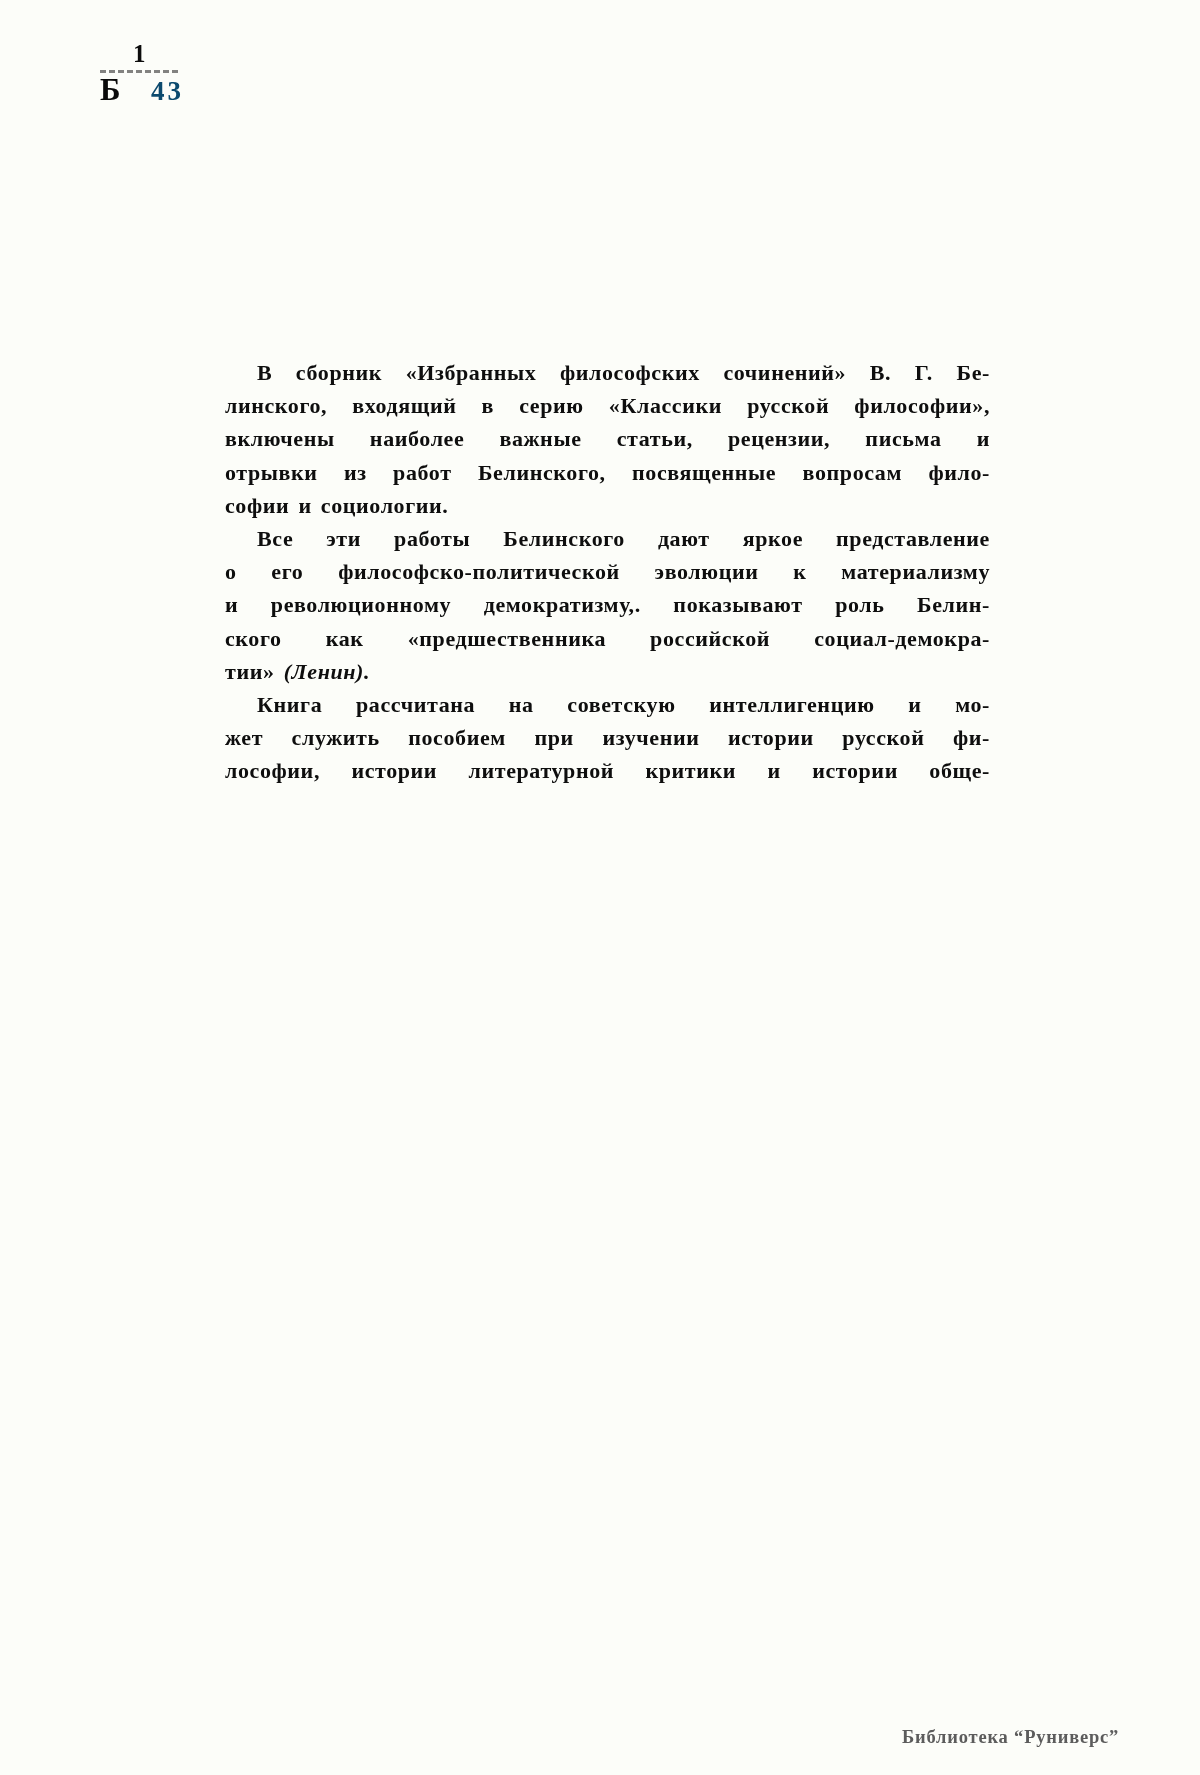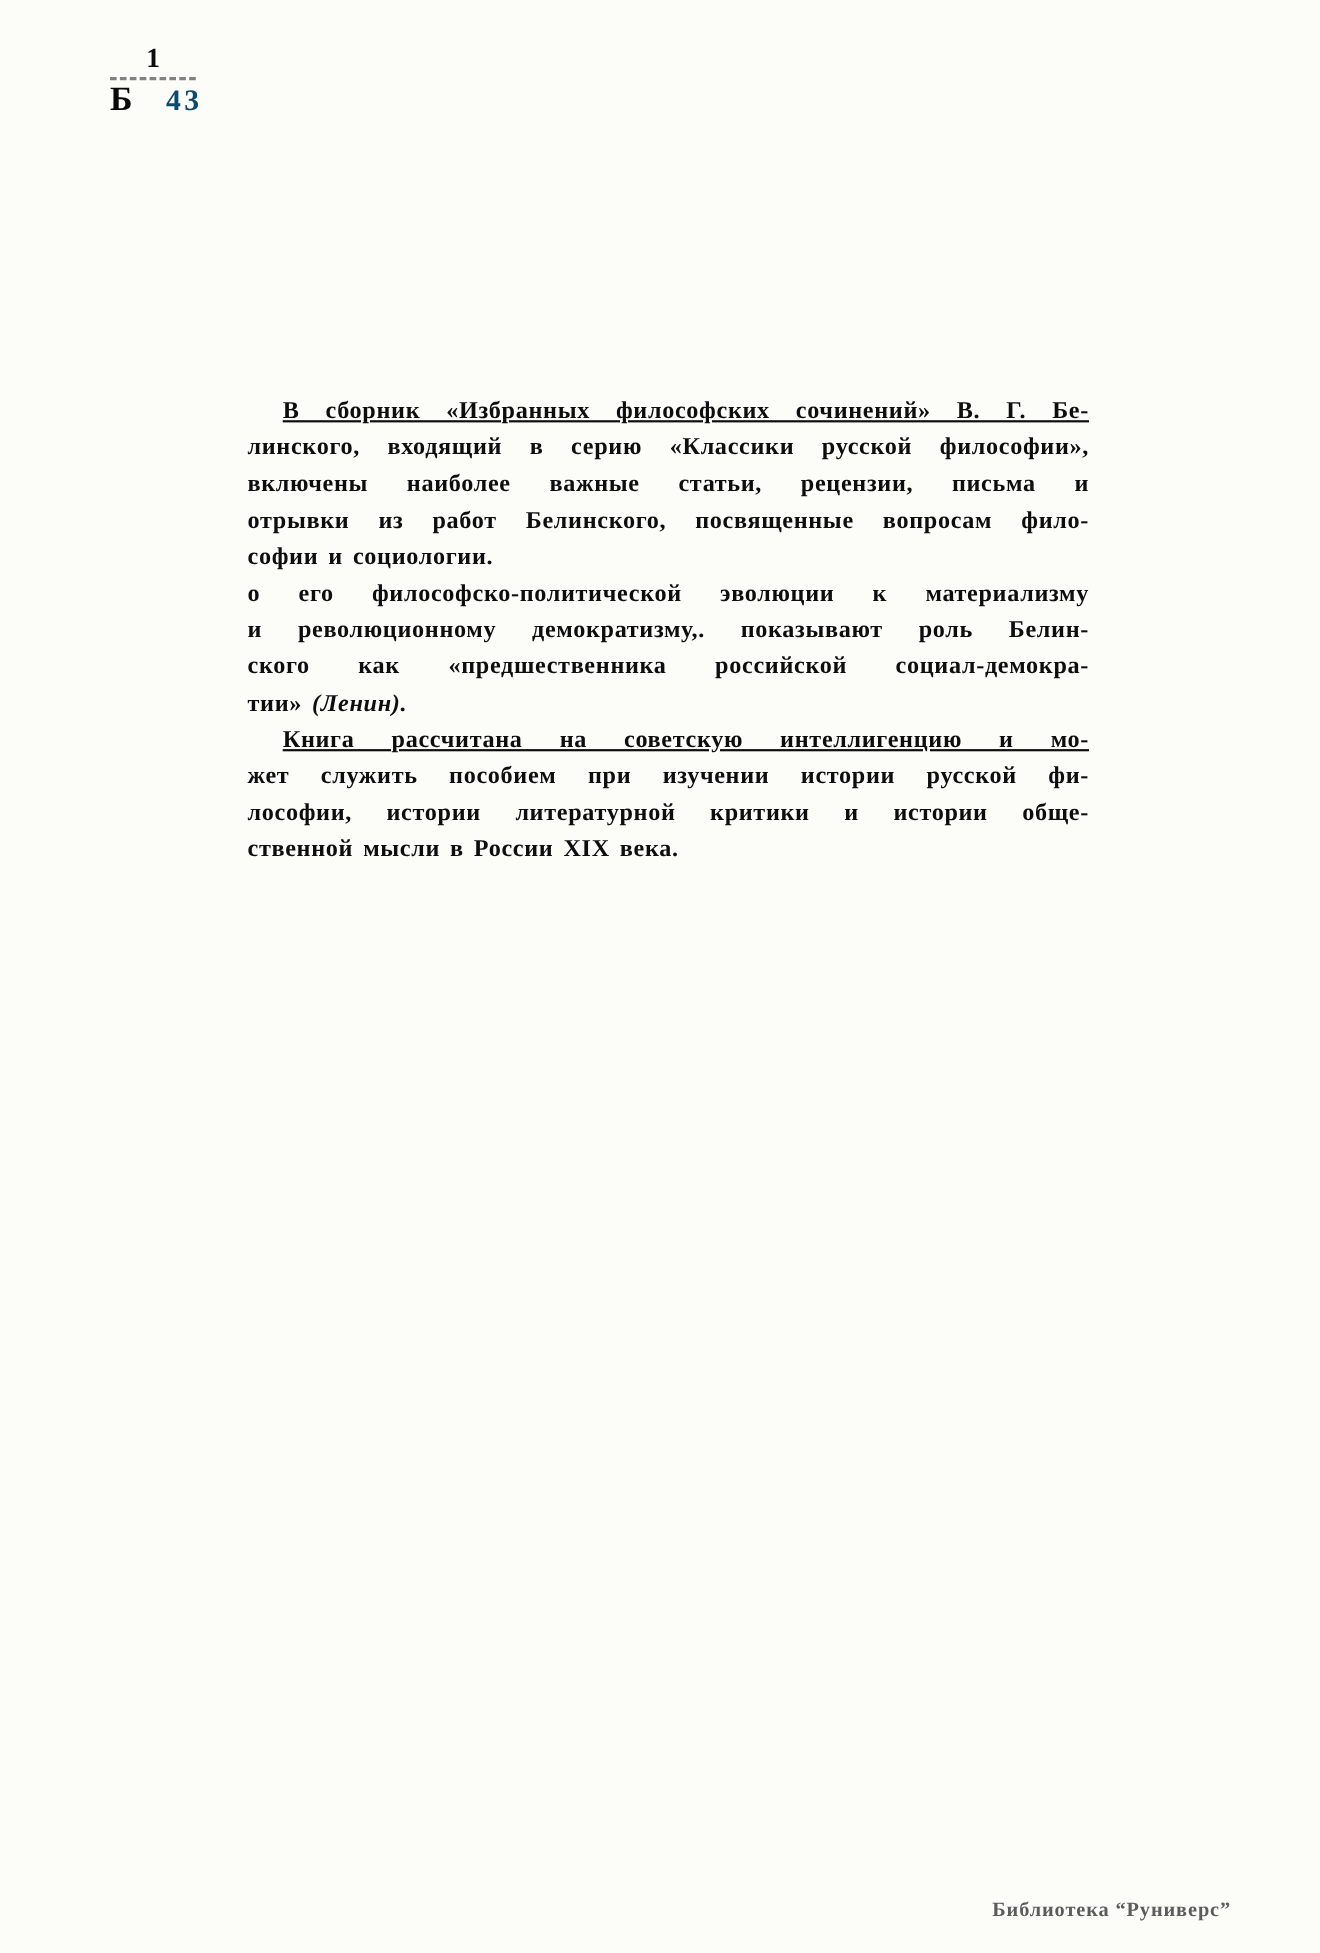--- a/index.html
+++ b/index.html
@@ -75,21 +75,20 @@
     text-align: justify;
     text-align-last: justify;
     white-space: normal;
   }
   .annotation .line.last {
     text-align: left;
     text-align-last: left;
   }
   .annotation .line.indent {
     text-indent: 32px;
-    text-decoration: underline;
   }
   .annotation .it {
     font-style: italic;
   }
   
   .watermark {
     position: absolute;
     left: 902px;
     top: 1727px;
     font-size: 18.5px;
@@ -110,25 +109,25 @@
     <span class="letter">Б</span>
     <span class="num-side">43</span>
   </div>
 
   <div class="annotation">
       <div class="line indent"><span>В сборник «Избранных философских сочинений» В. Г. Бе-</span></div>
       <div class="line"><span>линского, входящий в серию «Классики русской философии»,</span></div>
       <div class="line"><span>включены наиболее важные статьи, рецензии, письма и</span></div>
       <div class="line"><span>отрывки из работ Белинского, посвященные вопросам фило-</span></div>
       <div class="line last"><span>софии и социологии.</span></div>
+      <div class="line indent"><span>Все эти работы Белинского дают яркое представление</span></div>
       <div class="line"><span>о его философско-политической эволюции к материализму</span></div>
       <div class="line"><span>и революционному демократизму,. показывают роль Белин-</span></div>
       <div class="line"><span>ского как «предшественника российской социал-демокра-</span></div>
       <div class="line last"><span>тии» </span><span class="it">(Ленин).</span></div>
       <div class="line indent"><span>Книга рассчитана на советскую интеллигенцию и мо-</span></div>
       <div class="line"><span>жет служить пособием при изучении истории русской фи-</span></div>
       <div class="line"><span>лософии, истории литературной критики и истории обще-</span></div>
-      <div class="line last"><span>ственной мысли в России XIX века.</span></div>
     </div>
 
   <div class="watermark">Библиотека “Руниверс”</div>
 
 </div>
 
 </body></html>

